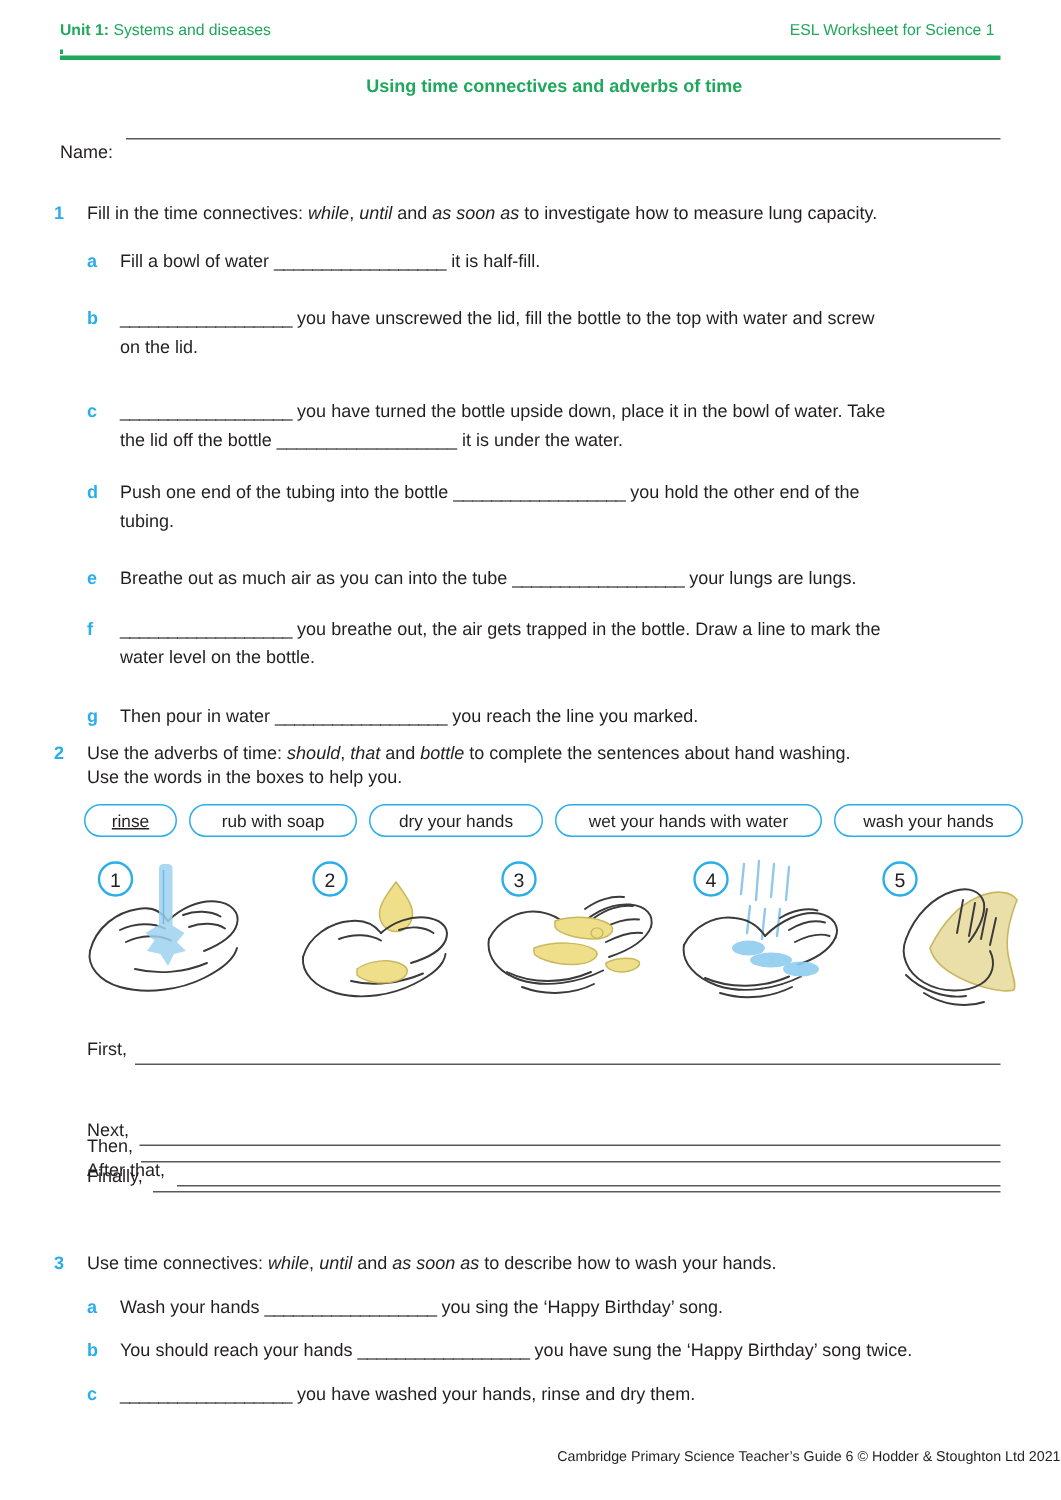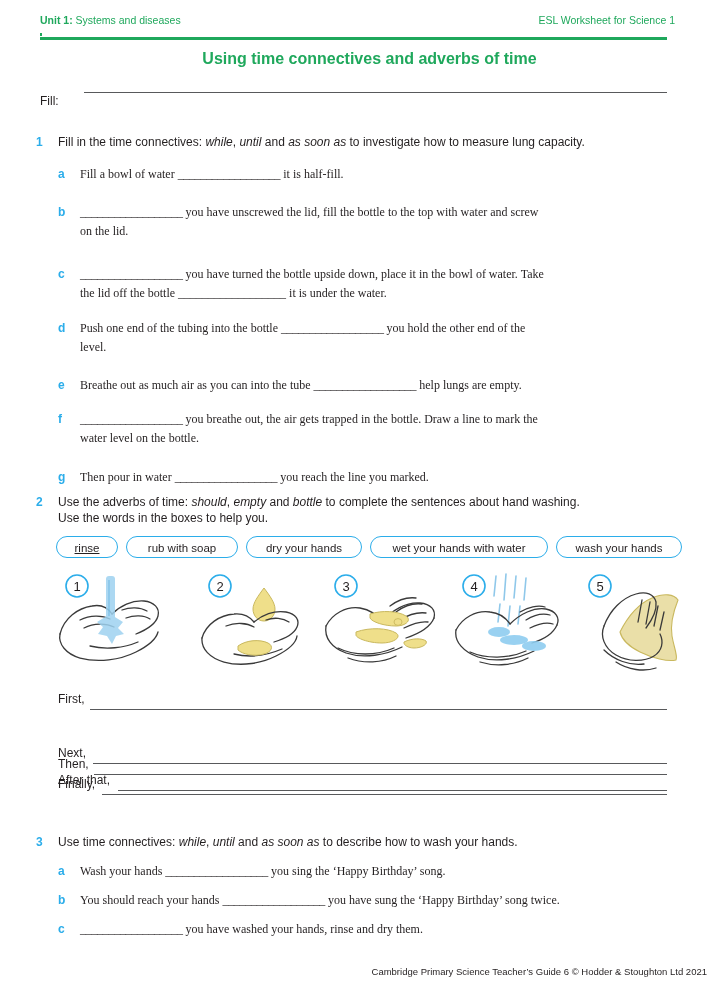--- a/index.html
+++ b/index.html
@@ -4,44 +4,44 @@
 <style>
   html,body{margin:0;padding:0;background:#ffffff;}
   body{
     width:707px;height:1000px;position:relative;overflow:hidden;
     font-family:"Liberation Sans","DejaVu Sans",sans-serif;
     color:#231f20;
   }
   .page{position:absolute;inset:0;}
 
   
-  .hdr{position:absolute;left:40px;right:32px;top:14px;height:22px;}
+  .hdr{position:absolute;left:40px;right:44px;top:14px;height:22px;}
   .hdr-left{position:absolute;left:0;top:0;font-size:10.5px;color:#1fa85c;white-space:nowrap;}
   .hdr-left b{font-weight:bold;}
   .hdr-right{position:absolute;right:0;top:0;font-size:10.5px;color:#1fa85c;white-space:nowrap;}
   .hdr-rule{position:absolute;left:40px;right:40px;top:37px;height:3px;background:#1fa85c;}
   .hdr-tick{position:absolute;left:40px;top:33px;width:2px;height:3px;background:#1fa85c;}
 
   .title{
     position:absolute;left:0;right:0;top:50px;text-align:center;
-    font-size:16px;font-weight:bold;color:#1fa85c;padding-left:32px;
+    font-size:12px;font-weight:bold;color:#1fa85c;padding-left:32px;
   }
 
   
   .nameline{position:absolute;left:40px;top:94px;right:40px;font-size:12px;color:#231f20;}
   .nameline .nm{position:absolute;left:0;top:0;}
   .nameline .rule{position:absolute;left:44px;right:0;bottom:1px;border-bottom:1px solid #58595b;}
 
   
   .qrow{position:absolute;font-size:12px;line-height:1.55;color:#231f20;}
   .qnum{position:absolute;left:0;top:0;width:16px;color:#2badea;font-weight:bold;font-size:12px;}
   .qtext{position:absolute;left:22px;top:0;right:0;}
   .sub{position:absolute;font-size:12px;line-height:1.6;color:#231f20;}
   .slet{position:absolute;left:0;top:0;width:14px;color:#2badea;font-weight:bold;font-size:12px;}
-  .stext{position:absolute;left:22px;top:0;right:0;font-family:Liberation Serif, serif;}
+  .stext{position:absolute;left:22px;top:0;right:0;}
   i{font-style:italic;}
   .bl{letter-spacing:-0.3px;}
 
   
   .pills{position:absolute;left:56px;top:536px;width:610px;height:24px;}
   .pill{
     position:absolute;top:0;height:22px;line-height:22px;
     border:1.4px solid #2badea;border-radius:12px;
     font-size:11.5px;color:#231f20;text-align:center;
     box-sizing:border-box;background:#fff;white-space:nowrap;
@@ -70,21 +70,21 @@
       <b>Unit 1:</b><span> Systems and diseases</span>
     </div>
     <div class="hdr-right">ESL Worksheet for Science 1</div>
   </div>
   <div class="hdr-tick"></div>
   <div class="hdr-rule"></div>
 
   <div class="title">Using time connectives and adverbs of time</div>
 
   <div class="nameline">
-    <span class="nm">Fill:</span>
+    <span class="nm">Name:</span>
     <span class="rule"></span>
   </div>
 
   <div class="qrow" style="left:36px;top:133px;right:40px;">
     <span class="qnum">1</span>
     <span class="qtext"><span>Fill in the time connectives: </span><i>while</i><span>, </span><i>until</i><span> and </span><i>as soon as</i><span> to investigate how to measure lung capacity.</span></span>
   </div>
 
   <div class="sub" style="left:58px;top:165px;right:40px;">
     <span class="slet">a</span>
@@ -96,41 +96,41 @@
     <span class="stext"><span class="bl">__________________</span><span> you have unscrewed the lid, fill the bottle to the top with water and screw</span><br><span>on the lid.</span></span>
   </div>
 
   <div class="sub" style="left:58px;top:265px;right:40px;">
     <span class="slet">c</span>
     <span class="stext"><span class="bl">__________________</span><span> you have turned the bottle upside down, place it in the bowl of water. Take</span><br><span>the lid off the bottle __________________ it is under the water.</span></span>
   </div>
 
   <div class="sub" style="left:58px;top:319px;right:40px;">
     <span class="slet">d</span>
-    <span class="stext"><span>Push one end of the tubing into the bottle </span><span class="bl">__________________</span><span> you hold the other end of the</span><br><span>level.</span></span>
+    <span class="stext"><span>Push one end of the tubing into the bottle </span><span class="bl">__________________</span><span> you hold the other end of the</span><br><span>tubing.</span></span>
   </div>
 
   <div class="sub" style="left:58px;top:376px;right:40px;">
     <span class="slet">e</span>
-    <span class="stext"><span>Breathe out as much air as you can into the tube </span><span class="bl">__________________</span><span> help lungs are empty.</span></span>
+    <span class="stext"><span>Breathe out as much air as you can into the tube </span><span class="bl">__________________</span><span> your lungs are lungs.</span></span>
   </div>
 
   <div class="sub" style="left:58px;top:410px;right:40px;">
     <span class="slet">f</span>
     <span class="stext"><span class="bl">__________________</span><span> you breathe out, the air gets trapped in the bottle. Draw a line to mark the</span><br><span>water level on the bottle.</span></span>
   </div>
 
   <div class="sub" style="left:58px;top:468px;right:40px;">
     <span class="slet">g</span>
     <span class="stext"><span>Then pour in water </span><span class="bl">__________________</span><span> you reach the line you marked.</span></span>
   </div>
 
   <div class="qrow" style="left:36px;top:494px;right:40px;line-height:1.35;">
     <span class="qnum">2</span>
-    <span class="qtext"><span>Use the adverbs of time: </span><i>should</i><span>, </span><i>empty</i><span> and </span><i>bottle</i><span> to complete the sentences about hand washing.</span><br><span>Use the words in the boxes to help you.</span></span>
+    <span class="qtext"><span>Use the adverbs of time: </span><i>should</i><span>, </span><i>that</i><span> and </span><i>bottle</i><span> to complete the sentences about hand washing.</span><br><span>Use the words in the boxes to help you.</span></span>
   </div>
 
   <div class="pills">
     <div class="pill" style="left:0px;width:62px;text-decoration:underline;"><span>rinse</span></div>
     <div class="pill" style="left:70px;width:112px;text-align:center;"><span>rub with soap</span></div>
     <div class="pill" style="left:190px;width:116px;"><span>dry your hands</span></div>
     <div class="pill" style="left:314px;width:178px;"><span>wet your hands with water</span></div>
     <div class="pill" style="left:500px;width:126px;"><span>wash your hands</span></div>
   </div>
 

